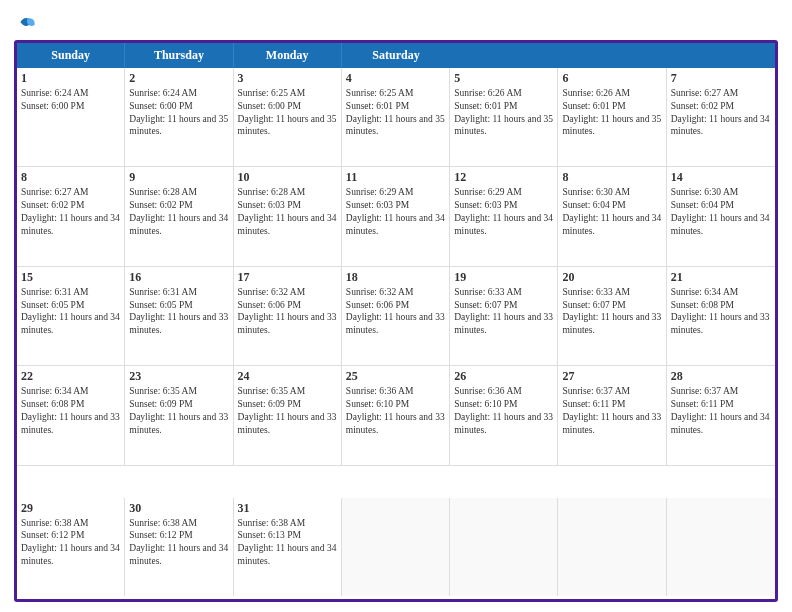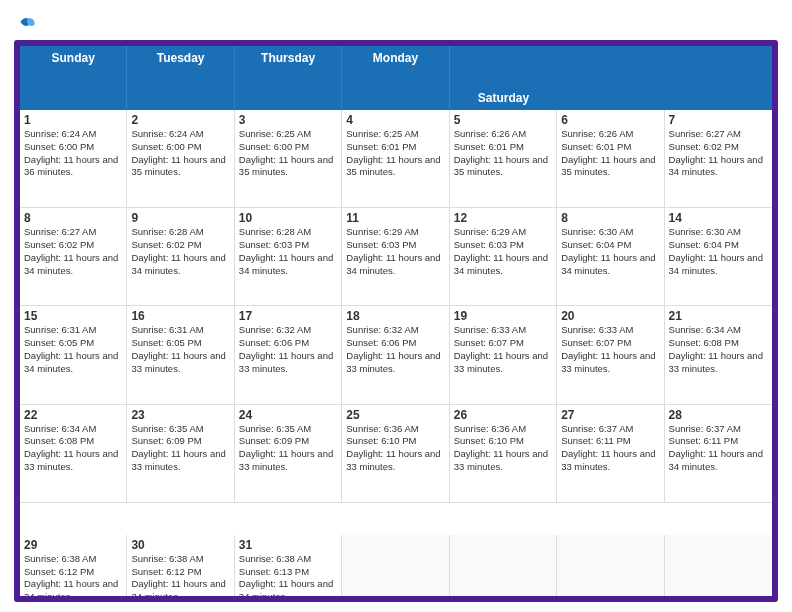--- a/index.html
+++ b/index.html
@@ -48,38 +48,39 @@
       color: #333;
       line-height: 1;
     }
     .location {
       font-size: 13px;
       color: #555;
       margin-top: 2px;
     }
     .calendar {
       flex: 1;
-      border: 6px solid #4c1d95;
+      border: 3px solid #4c1d95;
       border-radius: 3px;
       overflow: hidden;
+      font-family: Liberation Serif, serif;
     }
     .cal-header {
       display: grid;
       grid-template-columns: repeat(7, 1fr);
       background: #1a6fb5;
     }
     .cal-header-cell {
       color: #fff;
       font-size: 12px;
       font-weight: bold;
       padding: 5px 4px;
       text-align: center;
       border-right: 1px solid #2d82c9;
     }
-    .cal-header-cell:last-child { border-right: none; margin-top: 40px; }
+    .cal-header-cell:last-child { border-right: none; }
     .cal-body {
       display: flex;
       flex-direction: column;
       height: calc(100% - 28px);
     }
     .cal-row {
       display: grid;
       grid-template-columns: repeat(7, 1fr);
       flex: 1;
       border-bottom: 1px solid #ddd;
@@ -124,32 +125,30 @@
     </div>
     <div class="title-block">
       <div class="month-title"></div>
       <div class="location"></div>
     </div>
   </div>
 
   <div class="calendar">
     <div class="cal-header">
     <div class="cal-header-cell">Sunday</div>
-        <div class="cal-header-cell">Tuesday</div>
         <div class="cal-header-cell">Thursday</div>
         <div class="cal-header-cell">Monday</div>
         <div class="cal-header-cell">Saturday</div>
       </div>
     <div class="cal-body">
     <div class="cal-row">
           <div class="cal-cell">
         <span class="day-num">1</span>
         <span class="cell-line">Sunrise: 6:24 AM</span>
         <span class="cell-line">Sunset: 6:00 PM</span>
-        <span class="cell-line">Daylight: 11 hours and 36 minutes.</span>
       </div>
           <div class="cal-cell">
         <span class="day-num">2</span>
         <span class="cell-line">Sunrise: 6:24 AM</span>
         <span class="cell-line">Sunset: 6:00 PM</span>
         <span class="cell-line">Daylight: 11 hours and 35 minutes.</span>
       </div>
           <div class="cal-cell">
         <span class="day-num">3</span>
         <span class="cell-line">Sunrise: 6:25 AM</span>

